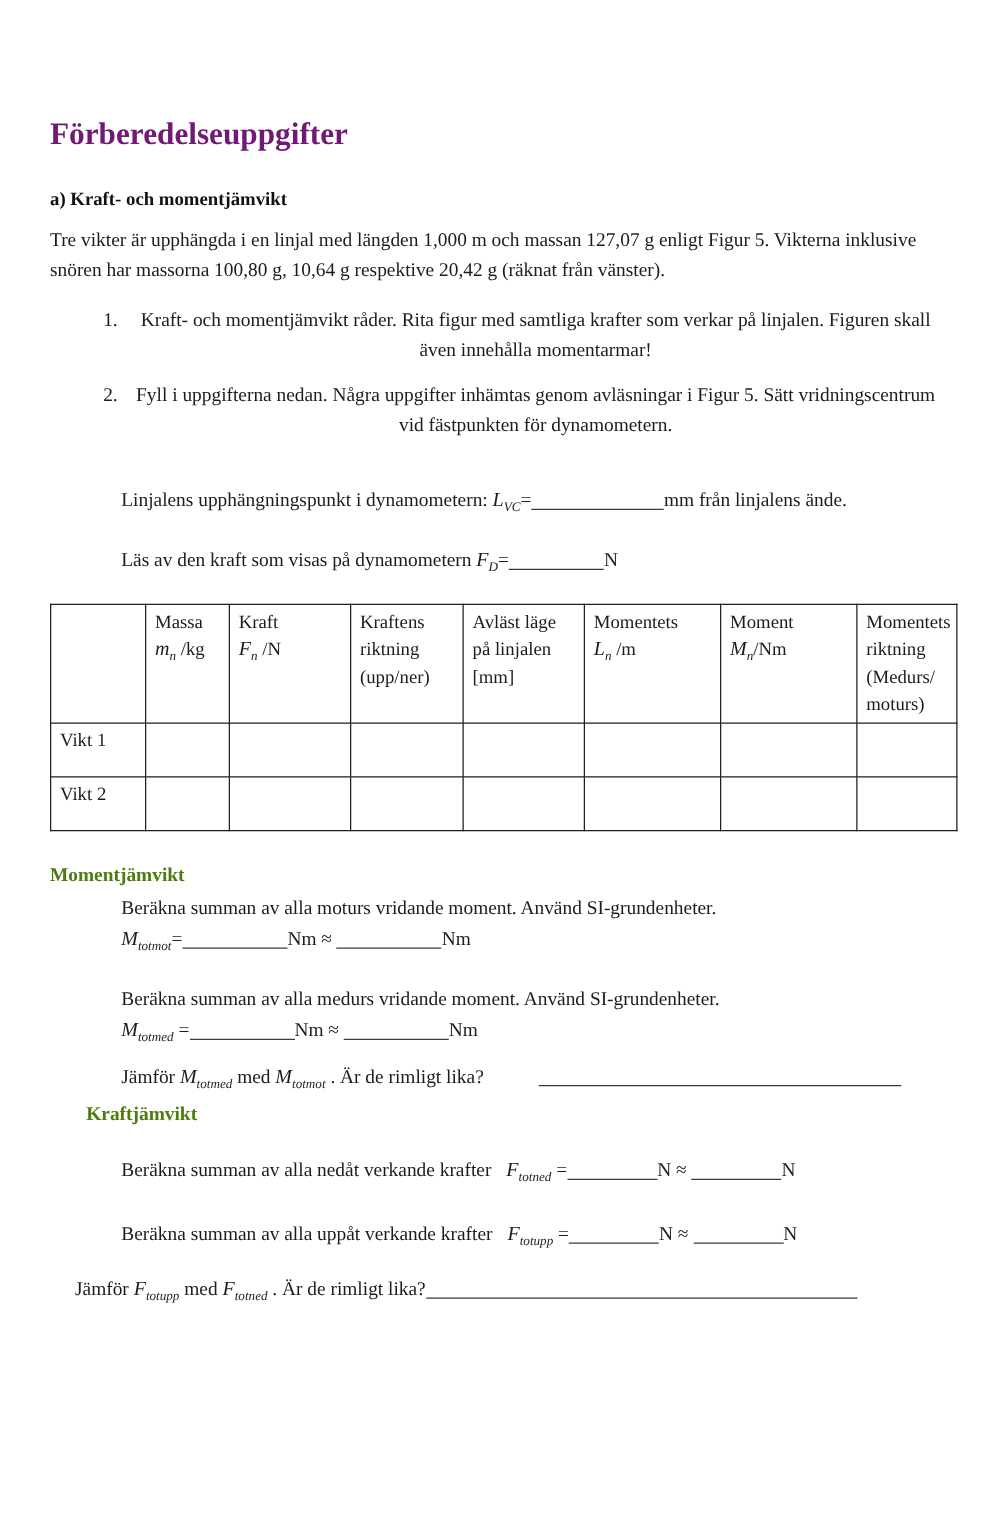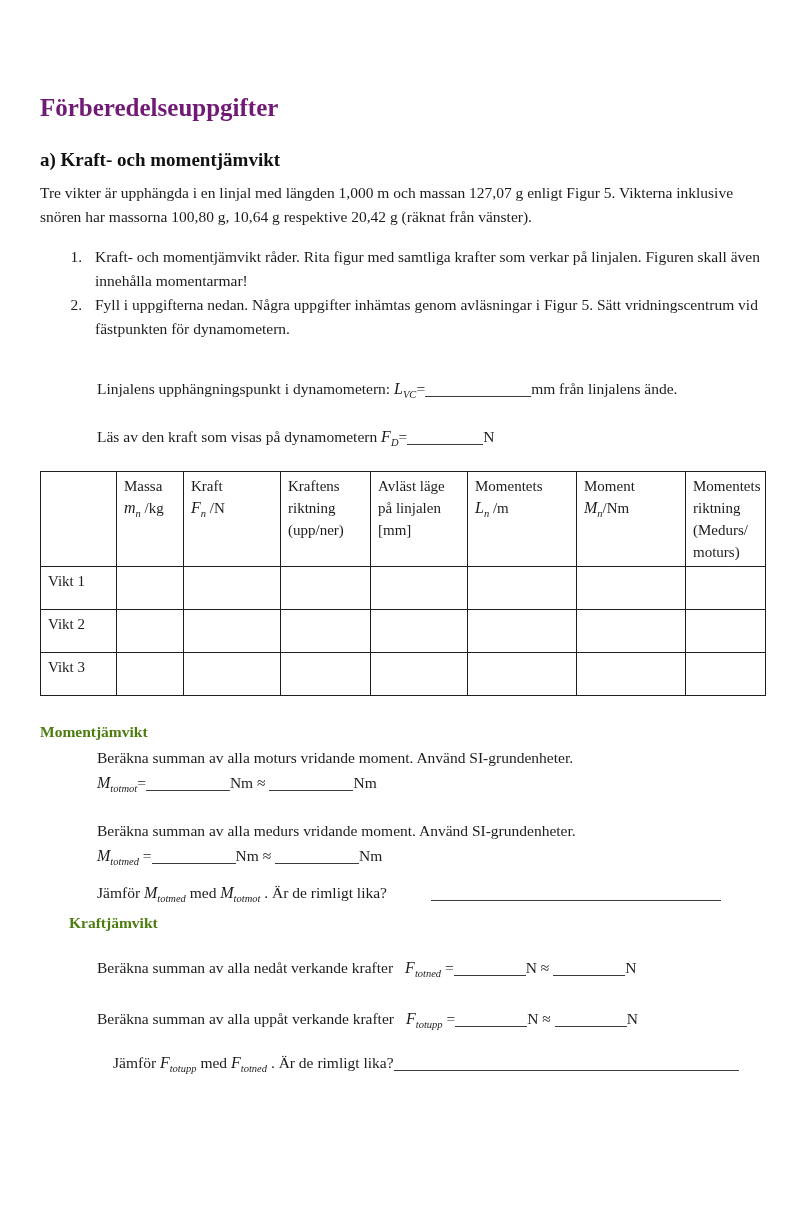--- a/index.html
+++ b/index.html
@@ -6,25 +6,25 @@
   body{
     width:800px;min-height:1231px;
     font-family:"Liberation Serif","DejaVu Serif",serif;
     color:#1c1c1c;font-size:15.5px;line-height:23px;
     box-sizing:border-box;padding:0 38px 0 40px;
   }
   .page-title{
     margin:93px 0 0 0;font-size:25px;line-height:30px;font-weight:bold;color:#701a75;
   }
   .section-heading{
-    margin:25px 0 0 0;font-size:19px;line-height:24px;font-weight:bold;color:#111;
+    margin:25px 0 0 0;font-size:15px;line-height:24px;font-weight:bold;color:#111;
   }
   .intro{margin:9px 0 16px 0;line-height:24px;}
   ol.instructions{margin:2px 0 0 0;padding:0 0 0 46px;line-height:24px;}
-  ol.instructions li{padding-left:9px;margin:0;}
+  ol.instructions li{padding-left:9px;margin:12px;text-align:center;}
   .indent{margin-left:57px;}
   .fill-line{margin-top:36px;}
   .fill-line2{margin-top:25px;}
   .math i{font-style:italic;font-size:16px;}
   .math sub{font-style:italic;font-size:10.5px;line-height:0;}
   .blank{
     display:inline-block;height:0.85em;
     border-bottom:1.4px solid #3c3c3c;vertical-align:-3px;
   }
   .bl-106{width:106px}.bl-76{width:76px}.bl-84{width:84px}
@@ -117,42 +117,32 @@
     <tr>
       <td>Vikt 2</td>
       <td></td>
         <td></td>
         <td></td>
         <td></td>
         <td></td>
         <td></td>
         <td></td>
     </tr>
-    <tr>
-      <td>Vikt 3</td>
-      <td></td>
-        <td></td>
-        <td></td>
-        <td></td>
-        <td></td>
-        <td></td>
-        <td></td>
-    </tr>
   </tbody>
 </table>
 
 <p class="bold-sub">Momentjämvikt</p>
 
 <p class="indent m-line">Beräkna summan av alla moturs vridande moment. Använd SI-grundenheter.</p>
 <p class="indent m-eq math"><i>M</i><sub>totmot</sub><span>=</span><span class="blank bl-84"></span><span>Nm ≈ </span><span class="blank bl-84"></span><span>Nm</span></p>
 
 <p class="indent m-line-2">Beräkna summan av alla medurs vridande moment. Använd SI-grundenheter.</p>
 <p class="indent m-eq math"><i>M</i><sub>totmed</sub><span> =</span><span class="blank bl-84"></span><span>Nm ≈ </span><span class="blank bl-84"></span><span>Nm</span></p>
 
 <p class="indent m-compare math"><span>Jämför </span><i>M</i><sub>totmed</sub><span> med </span><i>M</i><sub>totmot</sub><span> .  Är de rimligt lika?</span><span class="blank bl-290 gap-left"></span></p>
 
 <p class="bold-sub f-heading">Kraftjämvikt</p>
 
 <p class="indent f-line math"><span>Beräkna summan av alla nedåt verkande krafter</span><i style="margin-left:12px">F</i><sub>totned</sub><span> =</span><span class="blank bl-72"></span><span>N ≈ </span><span class="blank bl-72"></span><span>N</span></p>
 
 <p class="indent f-line-2 math"><span>Beräkna summan av alla uppåt verkande krafter</span><i style="margin-left:12px">F</i><sub>totupp</sub><span> =</span><span class="blank bl-72"></span><span>N ≈ </span><span class="blank bl-72"></span><span>N</span></p>
 
-<p class="indent f-compare math" style="margin-left:73px"><span>Jämför </span><i>F</i><sub>totupp</sub><span> med </span><i>F</i><sub>totned</sub><span> .  Är de rimligt lika?</span><span class="blank bl-345"></span></p>
+<p class="indent f-compare math" style="margin-left:20px"><span>Jämför </span><i>F</i><sub>totupp</sub><span> med </span><i>F</i><sub>totned</sub><span> .  Är de rimligt lika?</span><span class="blank bl-345"></span></p>
 
 </body></html>

